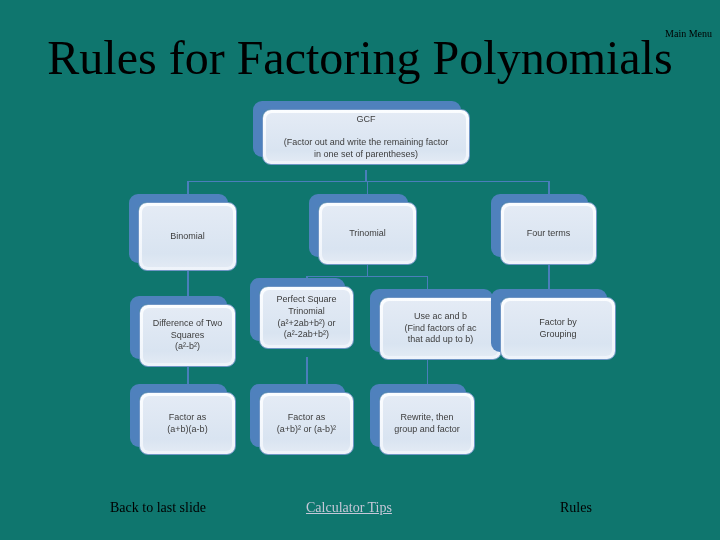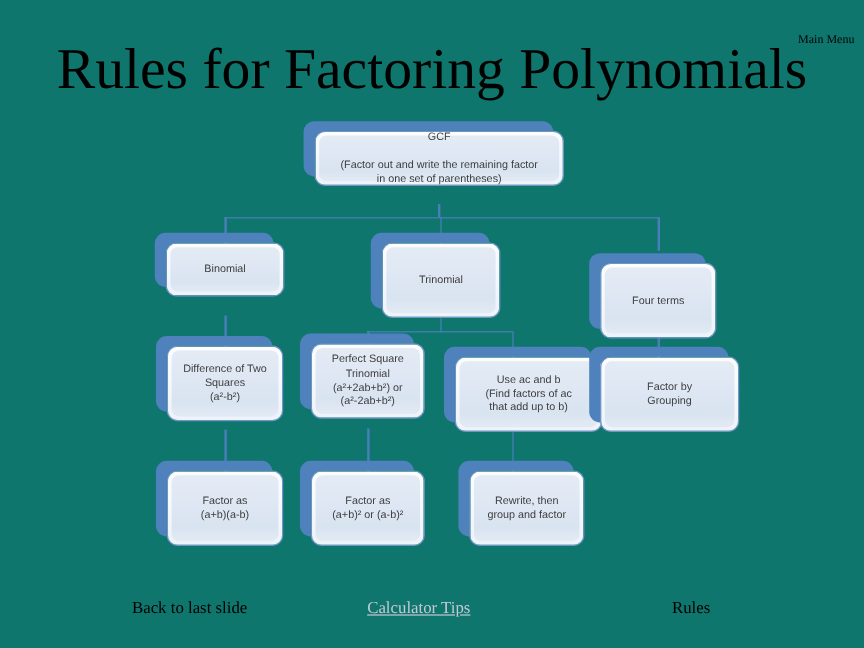--- a/index.html
+++ b/index.html
@@ -28,31 +28,31 @@
     background:linear-gradient(180deg,#fbfdff 0%,#eef3fa 100%);
     box-shadow:-9px -8px 0 0 #4f81bd;
   }
   .panel {
     position:absolute; inset:3px; border-radius:6px;
     background:linear-gradient(180deg,#e4ebf5 0%,#d9e4f1 78%,#e2eaf4 100%);
     display:flex; align-items:center; justify-content:center;
     text-align:center; white-space:pre-line;
     font-size:9px; line-height:1.3; color:#3d3d3d; padding:1px 2px;
   }
-  .n-gcf       { left:262px; top:109px; width:208px; height:46px; }
-  .n-binomial  { left:138px; top:202px; width:99px;  height:45px; }
+  .n-gcf       { left:262px; top:109px; width:208px; height:56px; }
+  .n-binomial  { left:138px; top:202px; width:99px;  height:69px; }
   .n-trinomial { left:318px; top:202px; width:99px;  height:63px; }
-  .n-fourterms { left:500px; top:202px; width:97px;  height:63px;margin-top:17px; }
-  .n-dots      { left:139px; top:288px; width:97px;  height:63px; }
+  .n-fourterms { left:500px; top:202px; width:97px;  height:63px; }
+  .n-dots      { left:139px; top:304px; width:97px;  height:63px; }
   .n-pst       { left:259px; top:286px; width:95px;  height:63px; }
   .n-useac     { left:379px; top:297px; width:96px;  height:63px;padding-left:27px; }
   .n-fbg       { left:500px; top:297px; width:116px;  height:63px; }
   .n-fab       { left:139px; top:392px; width:97px;  height:63px; }
   .n-fsq       { left:259px; top:392px; width:95px;  height:63px; }
-  .n-rwr       { left:379px; top:392px; width:96px;  height:63px;margin-left:12px; }
+  .n-rwr       { left:379px; top:392px; width:96px;  height:63px; }
 
   
   .conn { position:absolute; background:#4a7ebb; z-index:1; }
   .c-gcf-stem { left:365px;   top:170px;   width:1.5px; height:11px; }
   .c-rail1    { left:187px;   top:180.5px; width:362px; height:1.5px; }
   .c-d1       { left:187px;   top:181px;   width:1.5px; height:28px; }
   .c-d2       { left:366.5px; top:181px;   width:1.5px; height:28px; }
   .c-d3       { left:548px;   top:181px;   width:1.5px; height:28px; }
   .c-b1       { left:187px;   top:263px;   width:1.5px; height:42px; }
   .c-f1       { left:548px;   top:263px;   width:1.5px; height:42px; }

